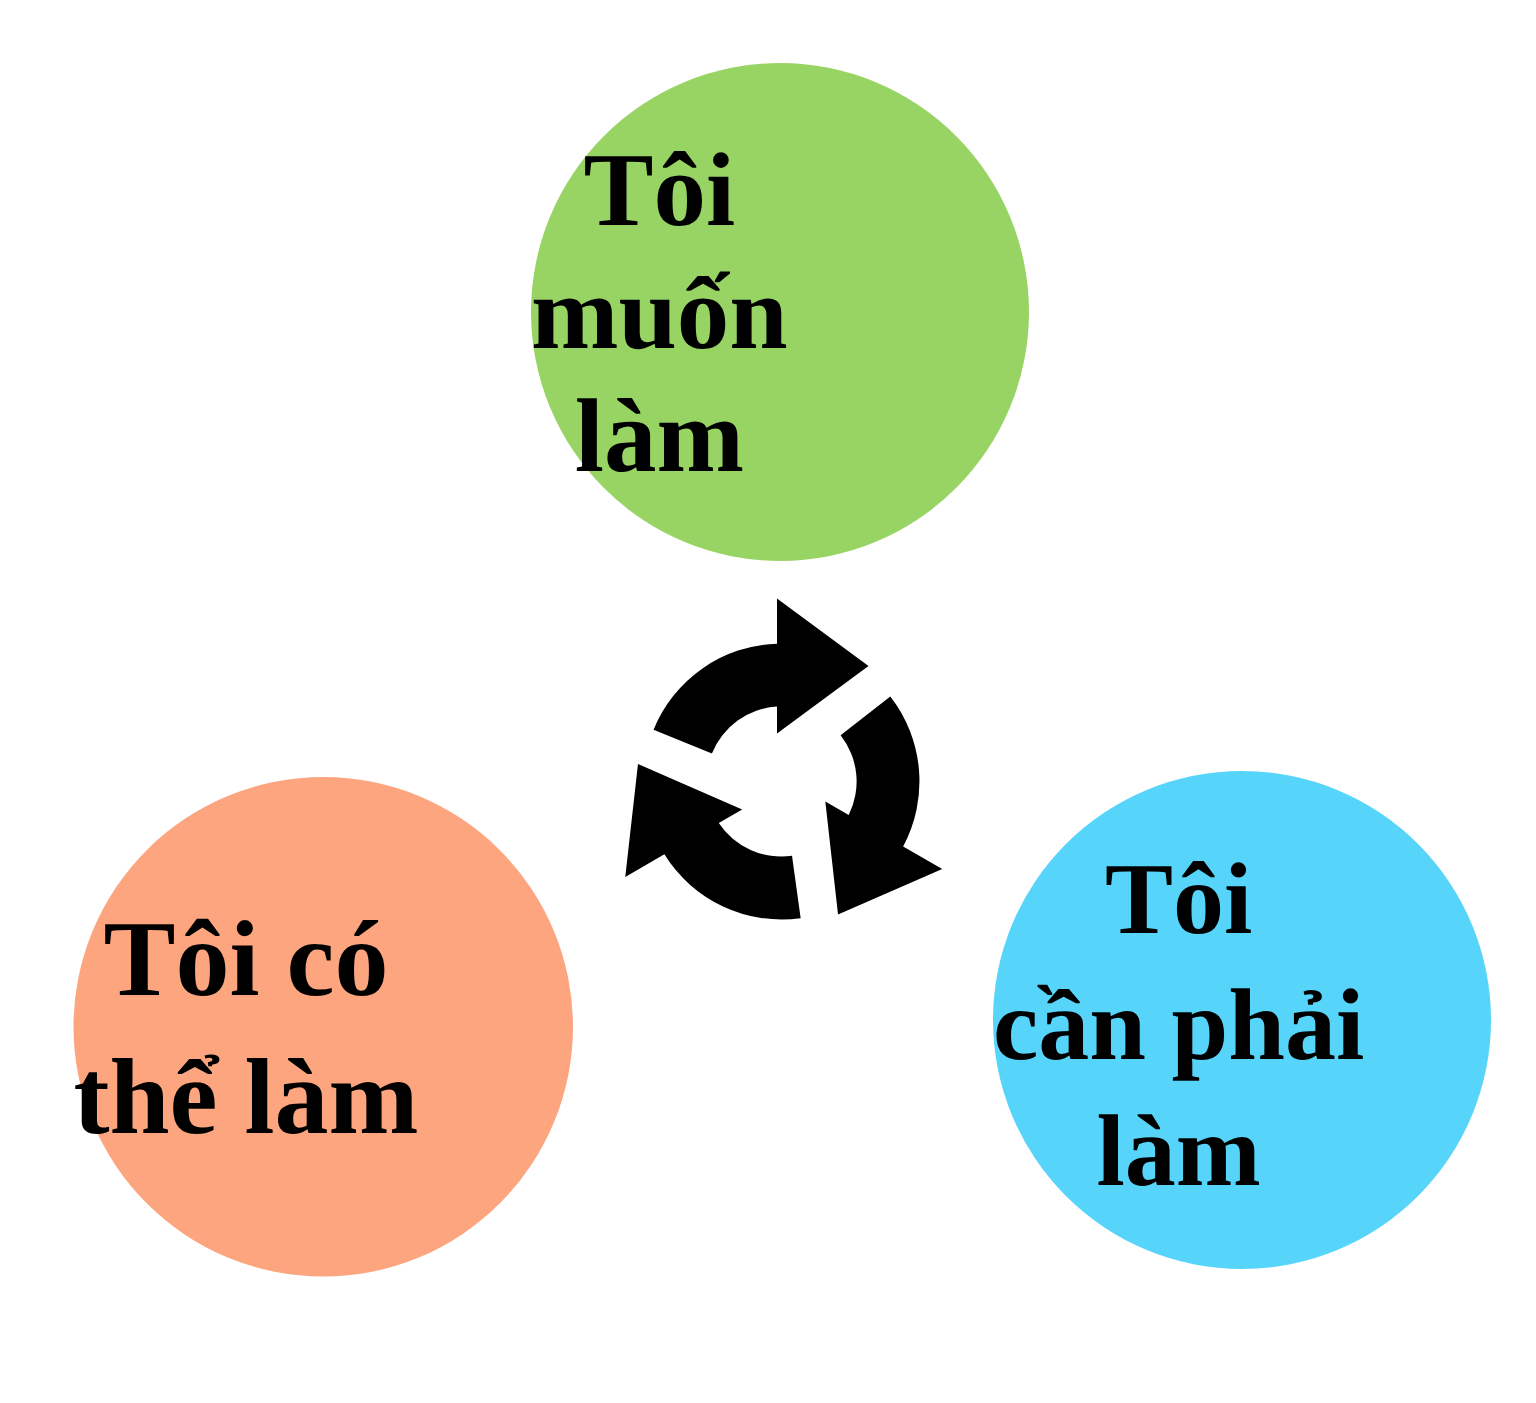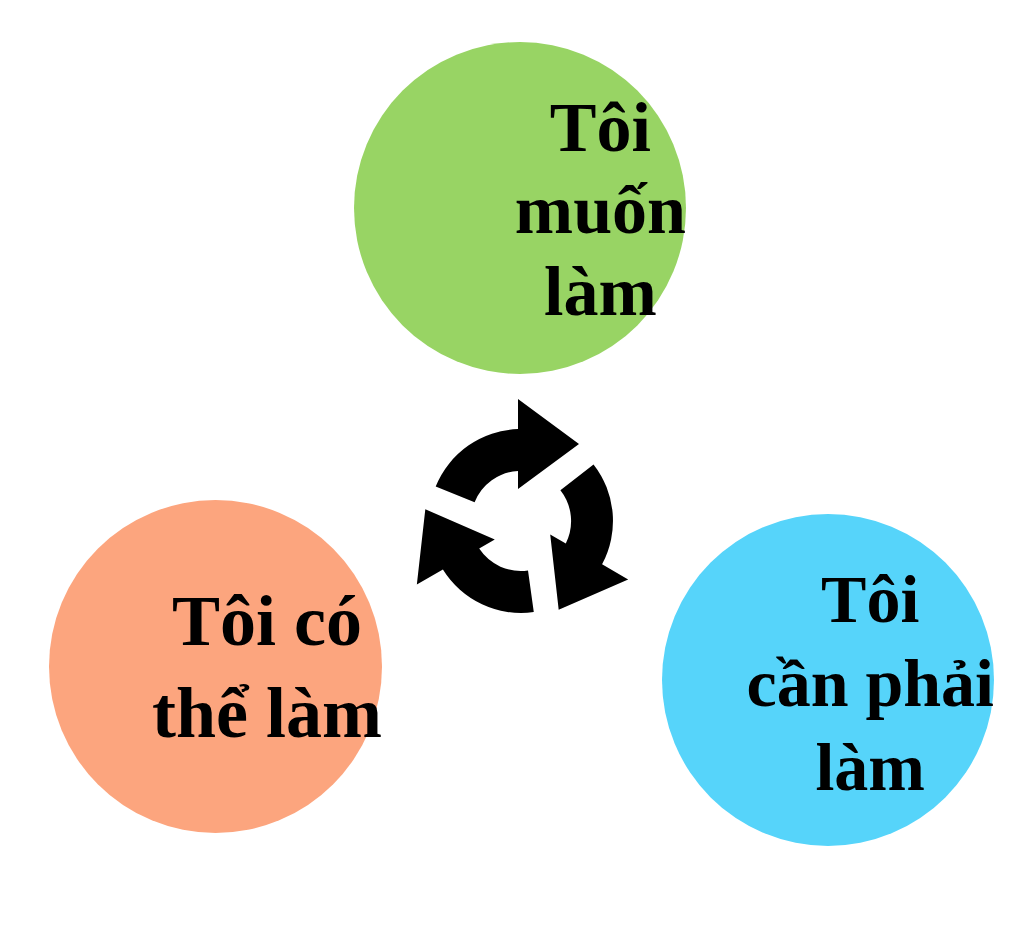--- a/index.html
+++ b/index.html
@@ -18,39 +18,39 @@
       left: 0; top: 0;
       width: 1024px;
       height: 935px;
       background: #ffffff;
     }
     .node {
       position: absolute;
       border-radius: 50%;
       display: flex;
       align-items: center;
-      justify-content: flex-end;
+      justify-content: flex-start;
       text-align: center;
       box-sizing: border-box;
     }
     .node-label {
       font-family: "Liberation Serif", "DejaVu Serif", serif;
       font-weight: bold;
       color: #000000;
       font-size: 70px;
       line-height: 82px;
       white-space: pre-line;
       margin-top: 4px;
     }
     #node-want {
       left: 354px; top: 42px;
       width: 332px; height: 332px;
     }
     #node-can {
-      left: 49px; top: 500px;
+      left: 49px; top: 518px;
       width: 333px; height: 333px;
     }
     #node-can .node-label {
       font-size: 72px;
       line-height: 92px;
       margin-top: 0;
     }
     #node-need {
       left: 662px; top: 514px;
       width: 332px; height: 332px;

